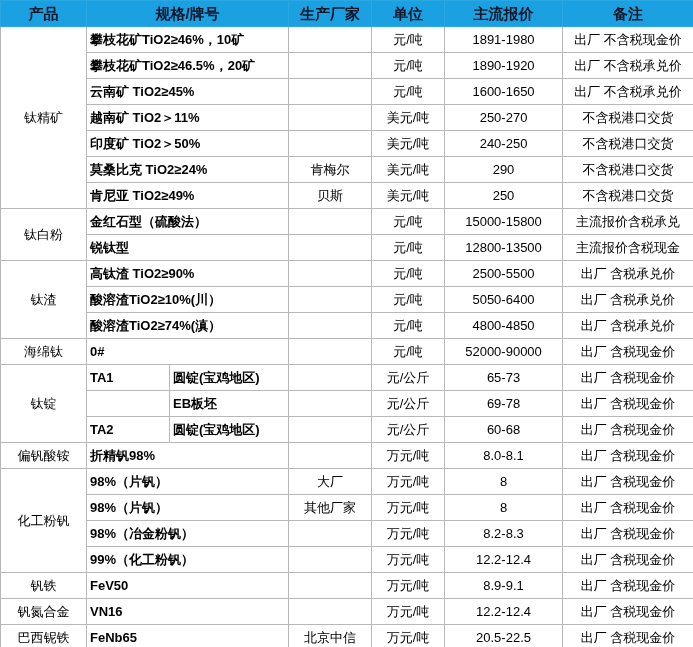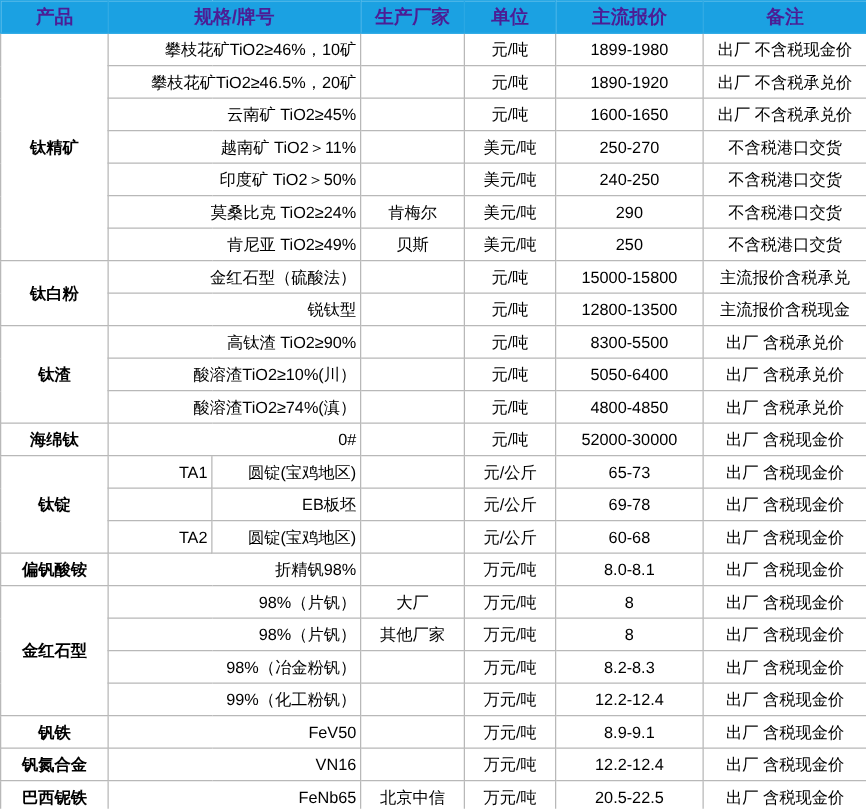--- a/index.html
+++ b/index.html
@@ -19,42 +19,42 @@
     table-layout: fixed;
   }
   table.price-table col.c-product { width: 86px; }
   table.price-table col.c-factory { width: 83px; }
   table.price-table col.c-unit    { width: 73px; }
   table.price-table col.c-price   { width: 118px; }
   table.price-table col.c-remark  { width: 131px; }
 
   table.price-table th {
     background: #1BA1E2;
-    color: #4c1d95;
+    color: #0f172a;
     font-size: 15px;
     font-weight: bold;
     height: 25px;
     line-height: 25px;
     text-align: center;
     border: 1px solid #2aa8e4;
     padding: 0;
   }
   table.price-table td {
     border: 1px solid #b8b8b8;
     font-size: 13px;
     color: #000000;
     height: 25px;
     padding: 0 3px;
     vertical-align: middle;
     white-space: nowrap;
     overflow: hidden;
   }
   td.center { text-align: center; }
-  td.left   { text-align: right; padding-left: 5px; }
-  td.prod   { text-align: center; font-weight: bold; }
+  td.left   { text-align: left; padding-left: 5px; font-weight: bold; }
+  td.prod   { text-align: center; font-weight: normal; }
 </style>
 </head>
 <body>
 
 <table class="price-table">
   <colgroup>
     <col class="c-product">
     <col class="c-spec-a" style="width:83px">
     <col class="c-spec-b" style="width:119px">
     <col class="c-factory">
@@ -71,21 +71,21 @@
       <th>主流报价</th>
       <th>备注</th>
     </tr>
   </thead>
   <tbody id="table-body">
       <tr>
         <td class="prod" rowspan="7">钛精矿</td>
         <td class="left" colspan="2">攀枝花矿TiO2≥46%，10矿</td>
         <td class="center"></td>
         <td class="center">元/吨</td>
-        <td class="center">1899-1980</td>
+        <td class="center">1891-1980</td>
         <td class="center">出厂 不含税现金价</td>
       </tr>
       <tr>
         <td class="left" colspan="2">攀枝花矿TiO2≥46.5%，20矿</td>
         <td class="center"></td>
         <td class="center">元/吨</td>
         <td class="center">1890-1920</td>
         <td class="center">出厂 不含税承兑价</td>
       </tr>
       <tr>
@@ -136,21 +136,21 @@
         <td class="center"></td>
         <td class="center">元/吨</td>
         <td class="center">12800-13500</td>
         <td class="center">主流报价含税现金</td>
       </tr>
       <tr>
         <td class="prod" rowspan="3">钛渣</td>
         <td class="left" colspan="2">高钛渣 TiO2≥90%</td>
         <td class="center"></td>
         <td class="center">元/吨</td>
-        <td class="center">8300-5500</td>
+        <td class="center">2500-5500</td>
         <td class="center">出厂 含税承兑价</td>
       </tr>
       <tr>
         <td class="left" colspan="2">酸溶渣TiO2≥10%(川）</td>
         <td class="center"></td>
         <td class="center">元/吨</td>
         <td class="center">5050-6400</td>
         <td class="center">出厂 含税承兑价</td>
       </tr>
       <tr>
@@ -158,21 +158,21 @@
         <td class="center"></td>
         <td class="center">元/吨</td>
         <td class="center">4800-4850</td>
         <td class="center">出厂 含税承兑价</td>
       </tr>
       <tr>
         <td class="prod">海绵钛</td>
         <td class="left" colspan="2">0#</td>
         <td class="center"></td>
         <td class="center">元/吨</td>
-        <td class="center">52000-30000</td>
+        <td class="center">52000-90000</td>
         <td class="center">出厂 含税现金价</td>
       </tr>
       <tr>
         <td class="prod" rowspan="3">钛锭</td>
         <td class="left">TA1</td>
         <td class="left">圆锭(宝鸡地区)</td>
         <td class="center"></td>
         <td class="center">元/公斤</td>
         <td class="center">65-73</td>
         <td class="center">出厂 含税现金价</td>
@@ -195,21 +195,21 @@
       </tr>
       <tr>
         <td class="prod">偏钒酸铵</td>
         <td class="left" colspan="2">折精钒98%</td>
         <td class="center"></td>
         <td class="center">万元/吨</td>
         <td class="center">8.0-8.1</td>
         <td class="center">出厂 含税现金价</td>
       </tr>
       <tr>
-        <td class="prod" rowspan="4">金红石型</td>
+        <td class="prod" rowspan="4">化工粉钒</td>
         <td class="left" colspan="2">98%（片钒）</td>
         <td class="center">大厂</td>
         <td class="center">万元/吨</td>
         <td class="center">8</td>
         <td class="center">出厂 含税现金价</td>
       </tr>
       <tr>
         <td class="left" colspan="2">98%（片钒）</td>
         <td class="center">其他厂家</td>
         <td class="center">万元/吨</td>

